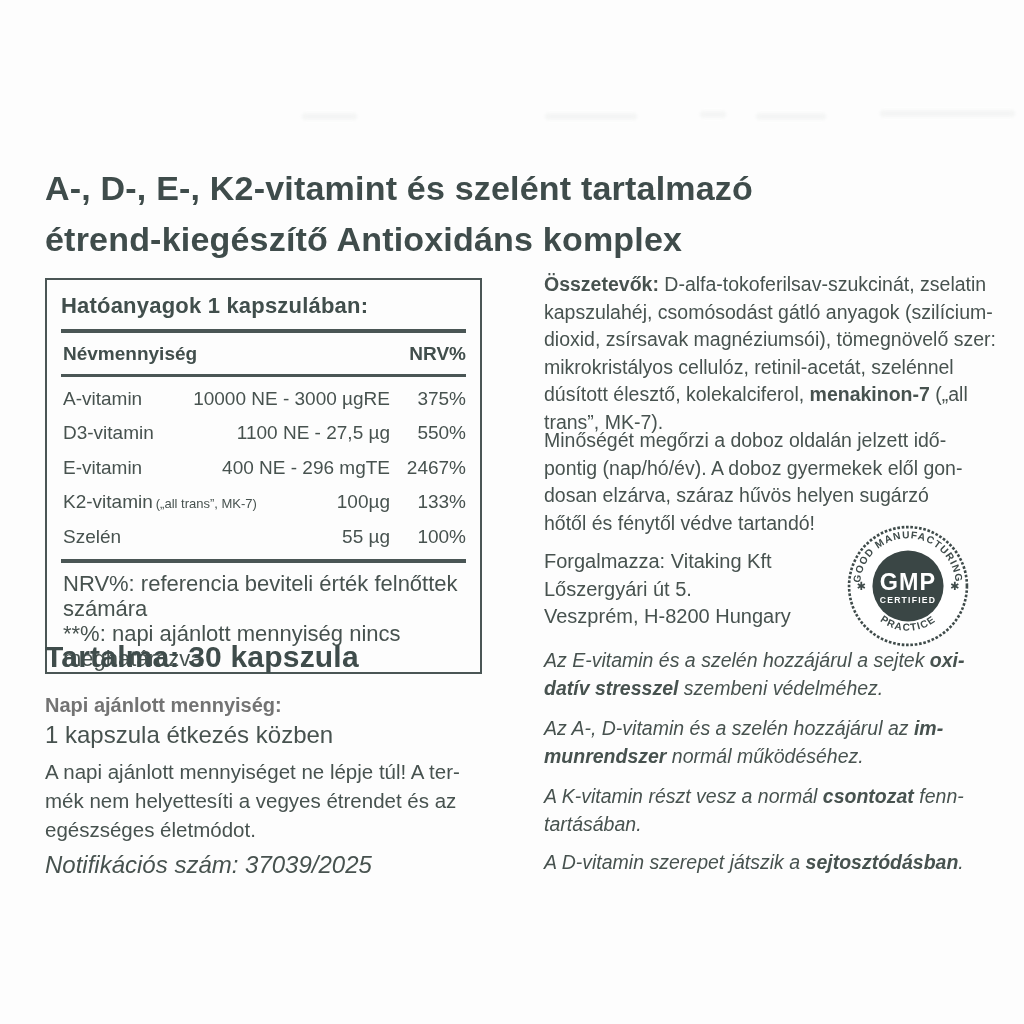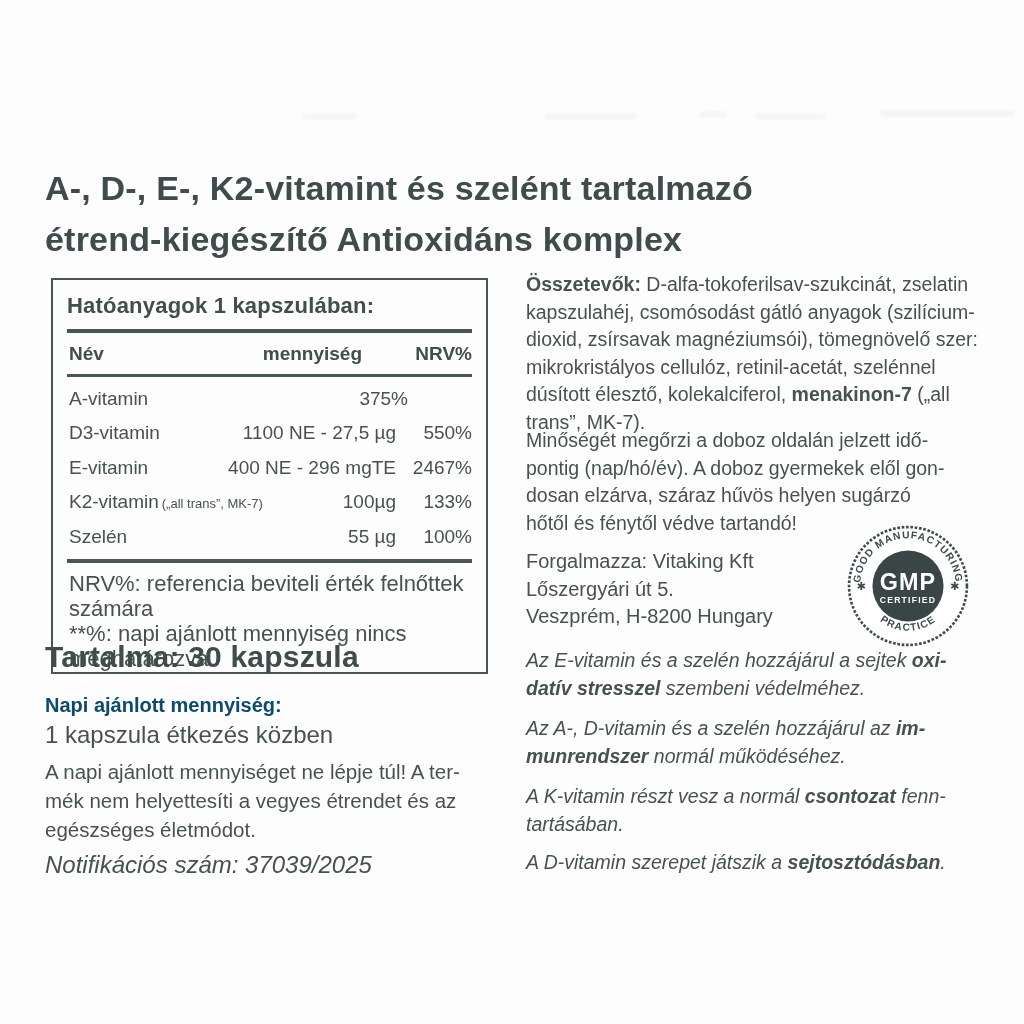--- a/index.html
+++ b/index.html
@@ -19,51 +19,51 @@
 
   
   .page-title{
     left:45px;top:163px;width:930px;
     font-size:34px;font-weight:bold;color:#3f4c4b;
     line-height:51px;letter-spacing:.2px;
   }
 
   
   .facts{
-    left:51px;top:278px;width:437px;height:396px;
+    left:45px;top:278px;width:437px;height:396px;
     border:2px solid #4a5655;background:#fdfdfd;
     box-sizing:border-box;padding:13px 14px 0 14px;
     color:#47524f;
   }
   .facts-title{font-size:22px;font-weight:bold;letter-spacing:.2px;color:#414e4c;}
   .rule-thick{height:4px;background:#4a5655;}
   .rule-thin{height:2.5px;background:#4a5655;}
   .facts .rt1{margin:10px 0 0 0;}
   .head-row{display:grid;grid-template-columns:auto 1fr 64px;align-items:baseline;
     font-size:19px;font-weight:bold;padding:10px 0 9px 2px;color:#414e4c;}
-  .head-amount{text-align:right;padding-right:46px;}
+  .head-amount{padding-right:46px;}
   .head-nrv{text-align:right;}
   .t-body{padding:6px 0 4px 2px;}
   .t-row{display:grid;grid-template-columns:auto 1fr 64px;align-items:baseline;
     font-size:19px;line-height:32.5px;}
   .t-name{white-space:nowrap;}
   .t-note{font-size:13px;margin-left:3px;}
   .t-amount{text-align:right;padding-right:12px;white-space:nowrap;}
   .t-nrv{text-align:right;}
   .facts-foot{font-size:22px;line-height:25px;padding:8px 0 0 2px;}
 
   
   .contents-line{left:45px;top:640px;font-size:30px;font-weight:bold;color:#3f4c4b;letter-spacing:.2px;}
-  .daily-heading{left:45px;top:694px;font-size:20px;font-weight:bold;color:#0c4a6e;}
+  .daily-heading{left:45px;top:694px;font-size:20px;font-weight:bold;color:#737373;}
   .daily-text{left:45px;top:721px;font-size:24px;}
   .warning{left:45px;top:757px;width:450px;font-size:20.5px;line-height:29px;}
   .notification{left:45px;top:851px;font-size:24px;font-style:italic;}
 
   
-  .rcol{left:526px;width:467px;font-size:19.5px;line-height:27.5px;}
+  .rcol{left:544px;width:467px;font-size:19.5px;line-height:27.5px;}
   .ingredients{top:271px;}
   .storage{top:427px;}
   .distributor{top:548px;font-size:20px;}
   .claim{font-style:italic;}
   .claim1{top:647px;}
   .claim2{top:715px;}
   .claim3{top:783px;}
   .claim4{top:849px;}
 
   
@@ -94,20 +94,21 @@
   <div class="rule-thick rt1"></div>
   <div class="head-row">
     <span>Név</span>
     <span class="head-amount">mennyiség</span>
     <span class="head-nrv">NRV%</span>
   </div>
   <div class="rule-thin"></div>
   <div class="t-body">
     <div class="t-row">
       <span class="t-name"><span>A-vitamin</span><span class="t-note"></span></span>
+      <span class="t-amount">10000 NE - 3000 µgRE</span>
       <span class="t-nrv">375%</span>
     </div>
     <div class="t-row">
       <span class="t-name"><span>D3-vitamin</span><span class="t-note"></span></span>
       <span class="t-amount">1100 NE - 27,5 µg</span>
       <span class="t-nrv">550%</span>
     </div>
     <div class="t-row">
       <span class="t-name"><span>E-vitamin</span><span class="t-note"></span></span>
       <span class="t-amount">400 NE - 296 mgTE</span>

